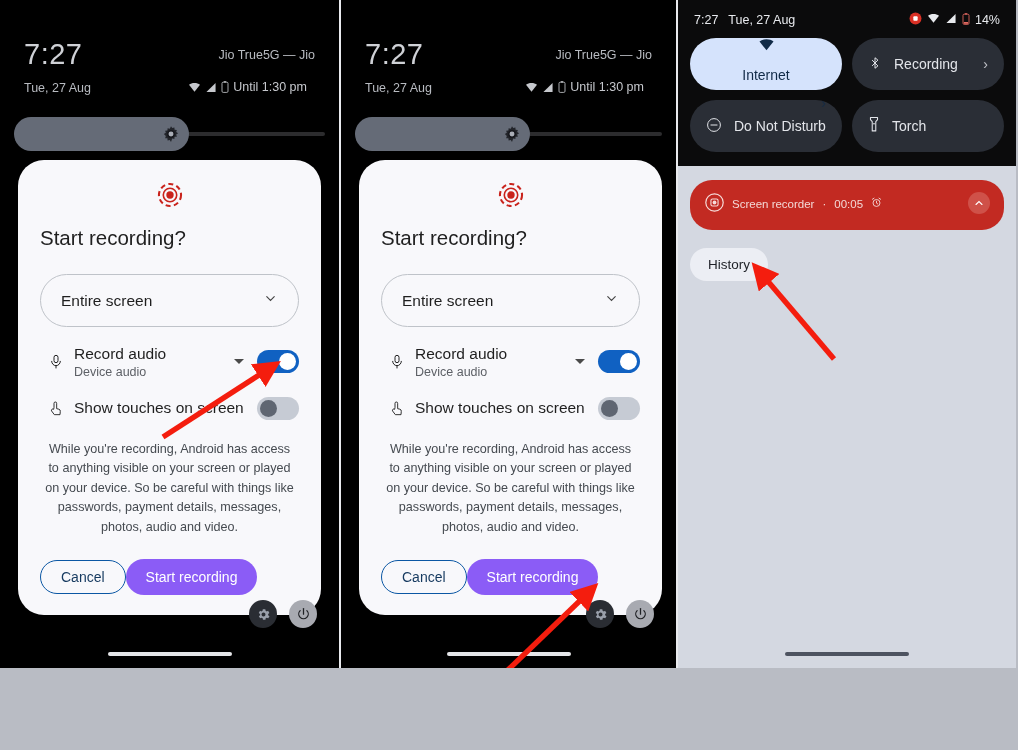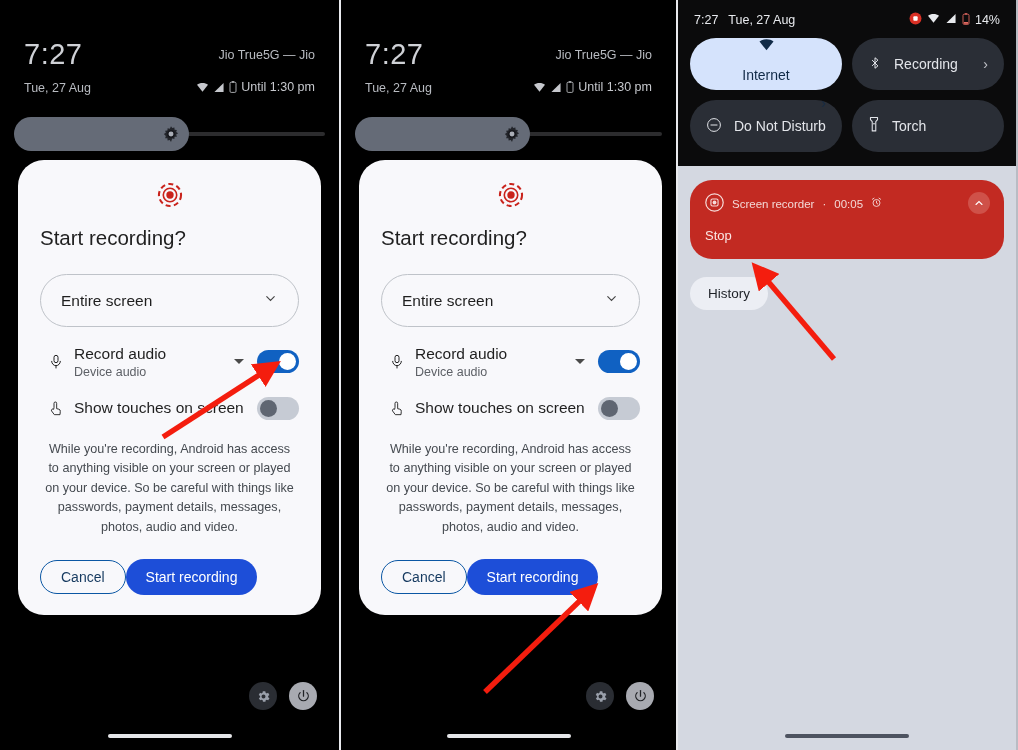--- a/index.html
+++ b/index.html
@@ -5,32 +5,32 @@
   * { margin:0; padding:0; box-sizing:border-box; }
   html,body{
     width:1018px; height:750px;
     background:#ffffff;
     font-family:"Liberation Sans", sans-serif;
     overflow:hidden;
   }
   .stage{ position:relative; width:1018px; height:750px; display:flex; background:#b9bcc4; }
 
   
-  .panel{ position:relative; height:750px; overflow:hidden; }
+  .panel{ position:relative; height:668px; overflow:hidden; }
   .panel.dark{ background:#000000; }
   .p1{ width:339px; }
   .p2{ width:339px; border-left:2px solid #e9eaee; border-right:2px solid #e9eaee;}
   .p3{ width:338px; background:#d4d8e1; }
 
   
   .shade-head{ position:relative; padding:40px 24px 0 24px; color:#cdcfd4; }
   .clock{ font-size:29px; font-weight:400; color:#cfd1d6; letter-spacing:.5px; line-height:1; }
   .datetxt{ font-size:12.5px; color:#b8bbc1; margin-top:12px; }
   .carrier{ position:absolute; right:24px; top:48px; font-size:12.5px; color:#b8bbc1; white-space:nowrap; }
-  .statusicons{ position:absolute; right:24px; top:80px; font-size:12.5px; color:#c6c8cd;
+  .statusicons{ position:absolute; right:32px; top:80px; font-size:12.5px; color:#c6c8cd;
                 display:flex; align-items:center; gap:4px; white-space:nowrap;}
   .statusicons svg{ display:block; }
 
   
   .bright-wrap{ position:absolute; left:14px; top:117px; width:calc(100% - 28px); height:34px;
                 display:flex; align-items:center; }
   .bright-track{ position:absolute; left:0; right:0; top:15px; height:4px; background:#2c2c2e; border-radius:2px; }
   .bright-fill{ position:absolute; left:0; top:0; width:175px; height:34px; background:#656b77; border-radius:17px; }
   .bright-knob{ position:absolute; left:148px; top:8px; width:18px; height:18px; }
 
@@ -55,21 +55,21 @@
   .toggle{ width:42px; height:23px; border-radius:12px; position:relative; flex:0 0 42px; }
   .toggle.on{ background:#1061c2; }
   .toggle.on::after{ content:""; position:absolute; right:3px; top:3px; width:17px; height:17px; background:#fff; border-radius:50%; }
   .toggle.off{ background:#c6cbd4; }
   .toggle.off::after{ content:""; position:absolute; left:3px; top:3px; width:17px; height:17px; background:#5f6672; border-radius:50%; }
 
   .disclaimer{ margin-top:20px; font-size:12.6px; line-height:1.55; color:#454a50; text-align:center; padding:0 4px; }
   .dlg-actions{ margin-top:22px; display:flex; align-items:center; justify-content:flex-start; }
   .btn-cancel{ border:1px solid #0b57a4; color:#15395f; background:transparent;
                border-radius:20px; padding:8px 20px; font-size:14px; font-family:inherit; }
-  .btn-primary{ background:#1d4ed8; color:#fff; border:none; border-radius:20px;
+  .btn-primary{ background:#8b5cf6; color:#fff; border:none; border-radius:20px;
                 padding:10px 20px; font-size:14px; font-family:inherit; }
 
   
   .bottom-btns{ position:absolute; right:22px; bottom:40px; display:flex; gap:12px; align-items:center; }
   .circ{ width:28px; height:28px; border-radius:50%; display:flex; align-items:center; justify-content:center; }
   .circ.gear{ background:#2a2d33; }
   .circ.power{ background:#a8aab1; }
   .navpill{ position:absolute; bottom:12px; left:50%; transform:translateX(-50%);
             width:124px; height:4px; background:#e5e6e9; border-radius:2px; }
 
@@ -431,21 +431,20 @@
               <circle cx="12" cy="13" r="7.6" fill="none" stroke="#f3d8d6" stroke-width="2"></circle>
               <path d="M3 5l3.5-2.5M21 5l-3.5-2.5M12 9v4.4l2.8 1.8" stroke="#f3d8d6" stroke-width="2" fill="none" stroke-linecap="round"></path>
             </svg>
         </span>
       </div>
       <div class="notif-collapse">
         <svg width="12" height="12" viewBox="0 0 24 24">
             <path d="M6 15l6-6 6 6" fill="none" stroke="#fff" stroke-width="2.2" stroke-linecap="round"></path>
           </svg>
       </div>
-      <div class="notif-action">Stop</div>
     </div>
 
     <div class="history">History</div>
 
     <div class="navpill"></div>
 
     
     <svg class="arrows" width="338" height="750">
       <defs>
           <marker id="ah3" markerWidth="5" markerHeight="5" refX="2.6" refY="2.5" orient="auto">

